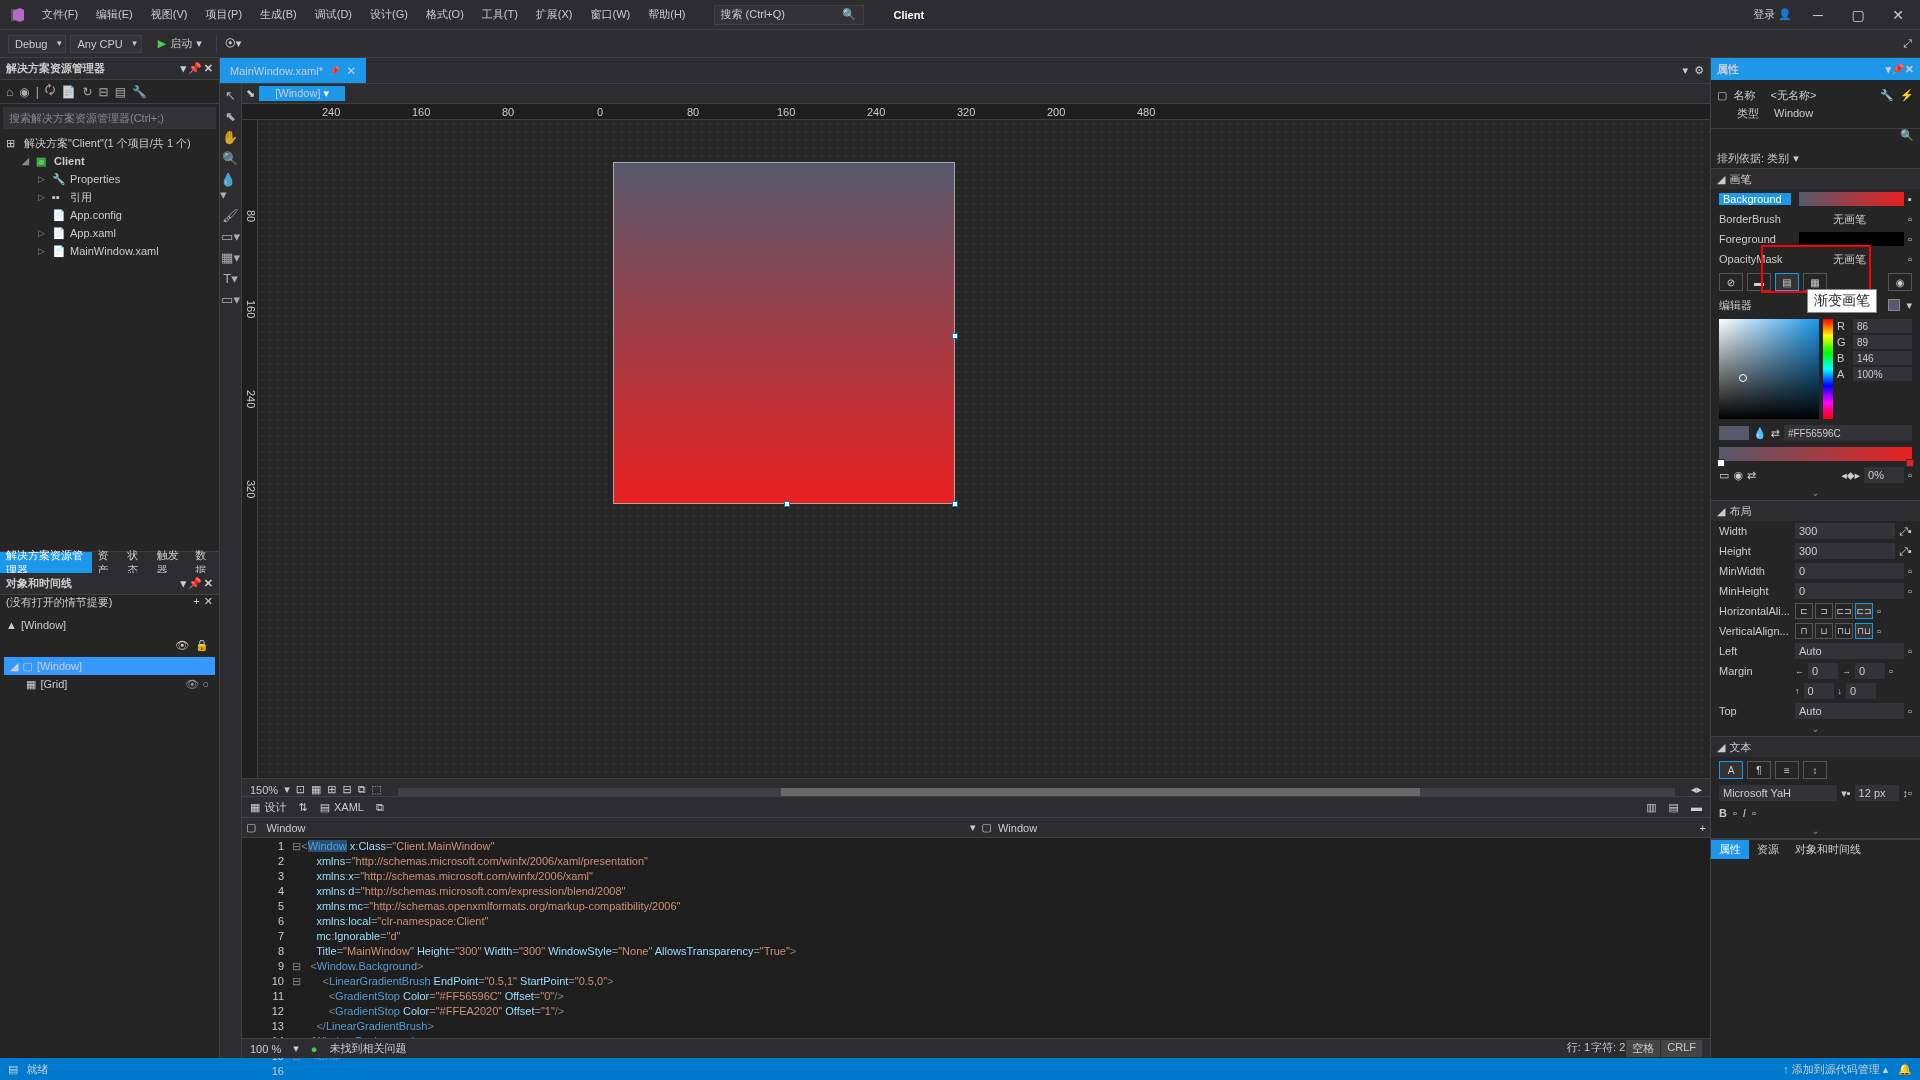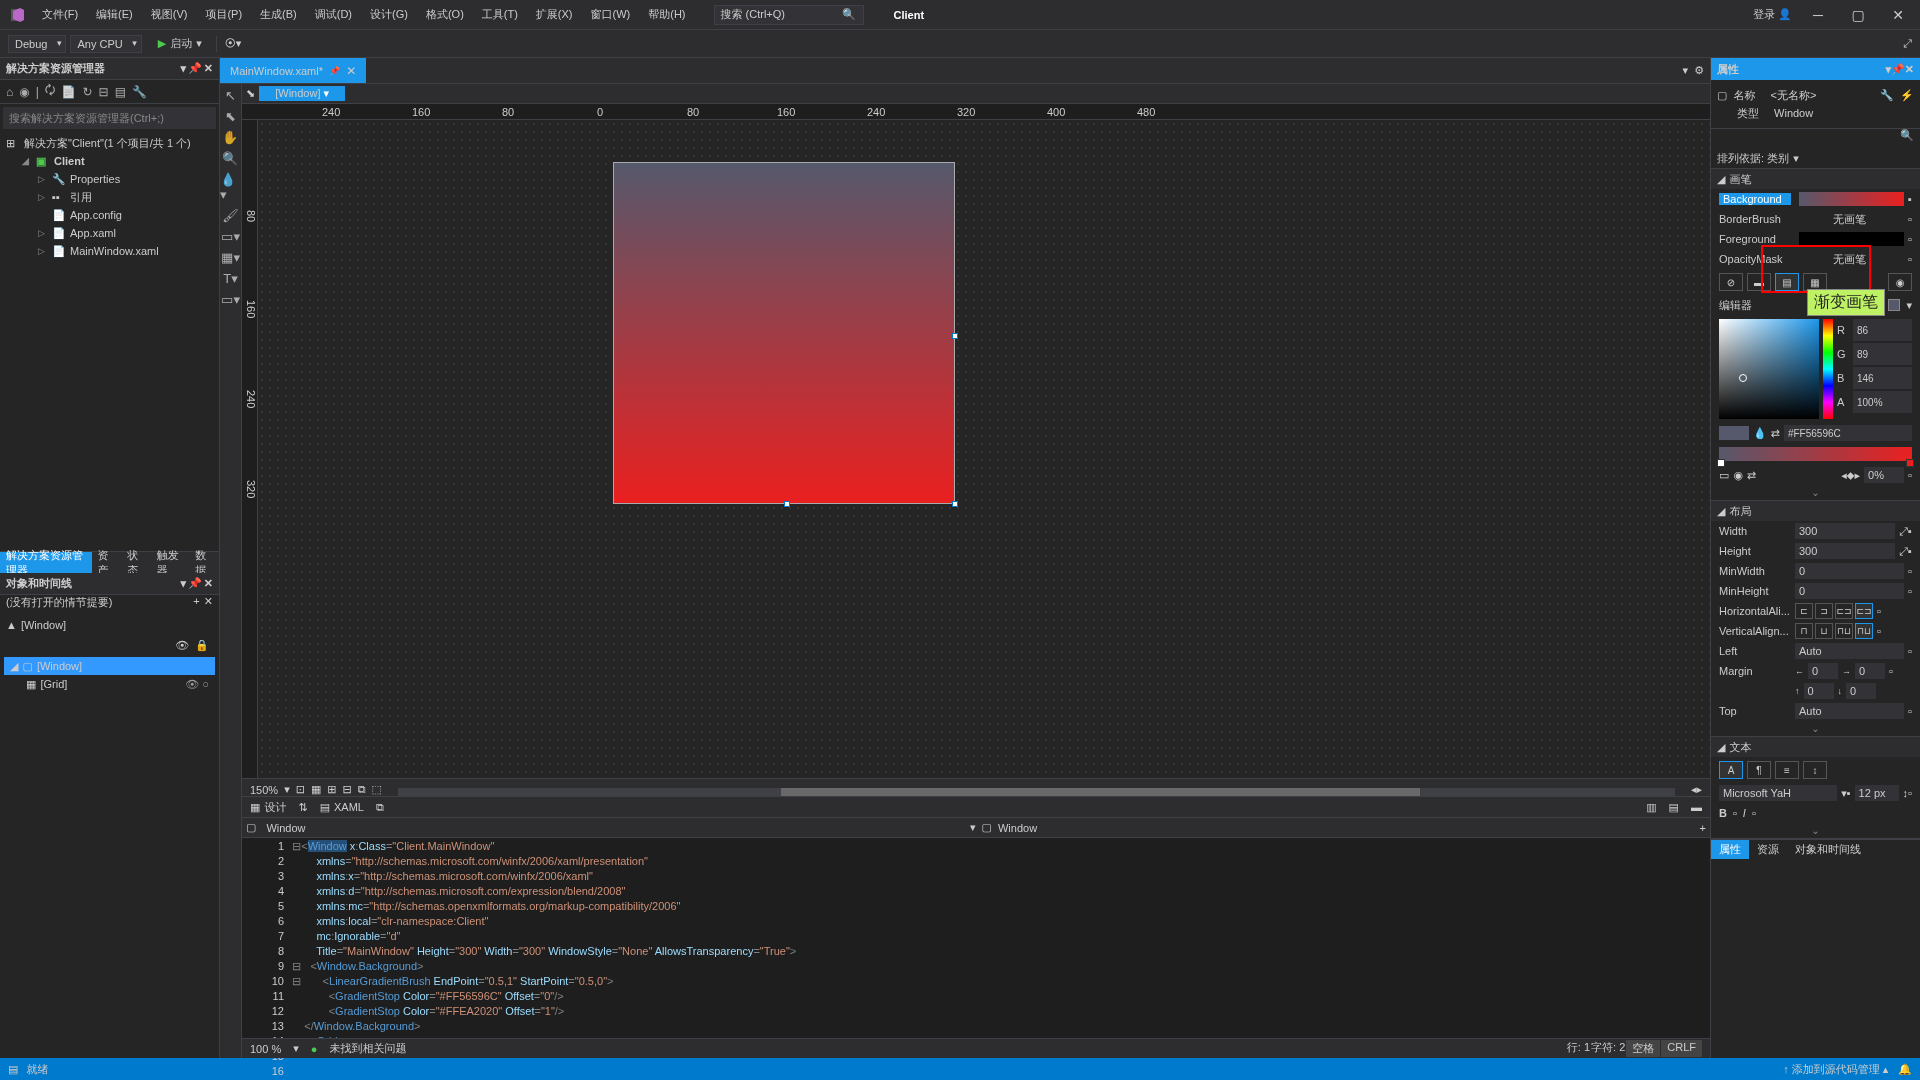--- a/index.html
+++ b/index.html
@@ -82,29 +82,29 @@
 .prop-row{height:20px;display:flex;align-items:center;padding:0 8px;gap:4px}
 .prop-row .label{width:72px}
 .prop-row .val{flex:1;background:#333337;height:16px;padding:0 4px;display:flex;align-items:center}
 .prop-row.selected .label{background:#1c97ea;color:#fff;padding:0 4px}
 .brush-swatch{flex:1;height:14px;margin-left:4px}
 .gradient-swatch{background:linear-gradient(to right,#56596c,#ea2020)}
 .brush-tabs{display:flex;gap:4px;padding:4px 8px}
 .brush-tabs span{width:24px;height:18px;border:1px solid #555;display:flex;align-items:center;justify-content:center;font-size:10px}
 .brush-tabs span.active{border-color:#1c97ea;background:#333}
 .brush-editor-row{display:flex;align-items:center;padding:0 8px;gap:6px;height:20px}
-.tooltip-box{position:absolute;background:#bef264;color:#1e1e1e;border:1px solid #888;padding:2px 6px;font-size:16px;z-index:100}
+.tooltip-box{position:absolute;background:#ffffff;color:#1e1e1e;border:1px solid #888;padding:2px 6px;font-size:14px;z-index:100}
 .red-highlight{position:absolute;border:2px solid #ff0000;pointer-events:none;z-index:50}
 .color-picker{padding:4px 8px;display:flex;gap:4px}
 .sv-box{width:100px;height:100px;background:linear-gradient(to top,#000,transparent),linear-gradient(to right,#fff,#1c97ea);position:relative}
 .hue-bar{width:10px;height:100px;background:linear-gradient(to bottom,red,yellow,lime,cyan,blue,magenta,red)}
 .rgba-inputs{flex:1;display:flex;flex-direction:column;gap:2px}
 .rgba-inputs .r{display:flex;align-items:center;gap:4px}
 .rgba-inputs .r span{width:12px}
-.rgba-inputs .r .v{flex:1;background:#333337;height:22px;padding:0 4px;font-size:10px;display:flex;align-items:center}
+.rgba-inputs .r .v{flex:1;background:#333337;height:14px;padding:0 4px;font-size:10px;display:flex;align-items:center}
 .hex-row{display:flex;align-items:center;padding:2px 8px;gap:4px}
 .hex-row .swatch{width:30px;height:14px;background:#56596c}
 .hex-row .hexval{flex:1;background:#333337;height:16px;padding:0 4px;font-size:10px;display:flex;align-items:center}
 .gradient-bar{height:14px;margin:4px 8px;background:linear-gradient(to right,#56596c,#ea2020);position:relative}
 .grad-stop{position:absolute;bottom:-6px;width:8px;height:8px;background:#fff;border:1px solid #333}
 .align-btns{display:flex;gap:2px}
 .align-btns span{width:18px;height:16px;border:1px solid #555;display:flex;align-items:center;justify-content:center;font-size:9px}
 .align-btns span.active{border-color:#1c97ea;background:#333}
 .expand-arrow{text-align:center;padding:2px;font-size:10px;color:#888}
 .bottom-tabs{height:20px;display:flex;align-items:center;border-top:1px solid #3f3f46}
@@ -294,21 +294,21 @@
         </div>
         <div class="ruler-h">
           <span style="left:80px">240</span>
             <span style="left:170px">160</span>
             <span style="left:260px">80</span>
             <span style="left:355px">0</span>
             <span style="left:445px">80</span>
             <span style="left:535px">160</span>
             <span style="left:625px">240</span>
             <span style="left:715px">320</span>
-            <span style="left:805px">400</span>
+            <span style="left:805px">200</span>
             <span style="left:895px">480</span>
         </div>
         <div class="canvas-wrap">
           <div class="ruler-v">
             <span style="top:90px">80</span>
               <span style="top:180px">160</span>
               <span style="top:270px">240</span>
               <span style="top:360px">320</span>
           </div>
           <div class="canvas">
@@ -381,20 +381,21 @@
 <div><span class="c-attr">        xmlns</span><span class="c-punc">:</span><span class="c-attr">x</span><span class="c-punc">=</span><span class="c-str">"http://schemas.microsoft.com/winfx/2006/xaml"</span></div>
 <div><span class="c-attr">        xmlns</span><span class="c-punc">:</span><span class="c-attr">d</span><span class="c-punc">=</span><span class="c-str">"http://schemas.microsoft.com/expression/blend/2008"</span></div>
 <div><span class="c-attr">        xmlns</span><span class="c-punc">:</span><span class="c-attr">mc</span><span class="c-punc">=</span><span class="c-str">"http://schemas.openxmlformats.org/markup-compatibility/2006"</span></div>
 <div><span class="c-attr">        xmlns</span><span class="c-punc">:</span><span class="c-attr">local</span><span class="c-punc">=</span><span class="c-str">"clr-namespace:Client"</span></div>
 <div><span class="c-attr">        mc</span><span class="c-punc">:</span><span class="c-attr">Ignorable</span><span class="c-punc">=</span><span class="c-str">"d"</span></div>
 <div><span class="c-attr">        Title</span><span class="c-punc">=</span><span class="c-str">"MainWindow"</span><span class="c-attr"> Height</span><span class="c-punc">=</span><span class="c-str">"300"</span><span class="c-attr"> Width</span><span class="c-punc">=</span><span class="c-str">"300"</span><span class="c-attr"> WindowStyle</span><span class="c-punc">=</span><span class="c-str">"None"</span><span class="c-attr"> AllowsTransparency</span><span class="c-punc">=</span><span class="c-str">"True"</span><span class="c-punc">&gt;</span></div>
 <div><span class="c-punc">⊟   &lt;</span><span class="c-tag">Window.Background</span><span class="c-punc">&gt;</span></div>
 <div><span class="c-punc">⊟       &lt;</span><span class="c-tag">LinearGradientBrush</span><span class="c-attr"> EndPoint</span><span class="c-punc">=</span><span class="c-str">"0.5,1"</span><span class="c-attr"> StartPoint</span><span class="c-punc">=</span><span class="c-str">"0.5,0"</span><span class="c-punc">&gt;</span></div>
 <div><span class="c-punc">            &lt;</span><span class="c-tag">GradientStop</span><span class="c-attr"> Color</span><span class="c-punc">=</span><span class="c-str">"#FF56596C"</span><span class="c-attr"> Offset</span><span class="c-punc">=</span><span class="c-str">"0"</span><span class="c-punc">/&gt;</span></div>
 <div><span class="c-punc">            &lt;</span><span class="c-tag">GradientStop</span><span class="c-attr"> Color</span><span class="c-punc">=</span><span class="c-str">"#FFEA2020"</span><span class="c-attr"> Offset</span><span class="c-punc">=</span><span class="c-str">"1"</span><span class="c-punc">/&gt;</span></div>
+<div><span class="c-punc">        &lt;/</span><span class="c-tag">LinearGradientBrush</span><span class="c-punc">&gt;</span></div>
 <div><span class="c-punc">    &lt;/</span><span class="c-tag">Window.Background</span><span class="c-punc">&gt;</span></div>
 <div><span class="c-punc">⊟   &lt;</span><span class="c-tag">Grid</span><span class="c-punc">&gt;</span></div>
 <div></div>
           </div>
         </div>
         <div class="code-status">
           <span>100 %</span>
             <span>▾</span>
           <span style="color:#4ec94e">●</span>
             <span>未找到相关问题</span>

